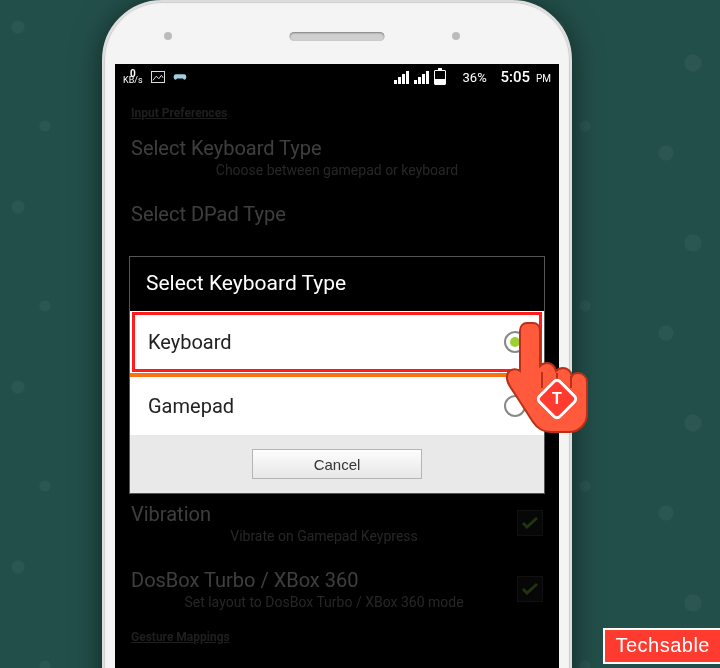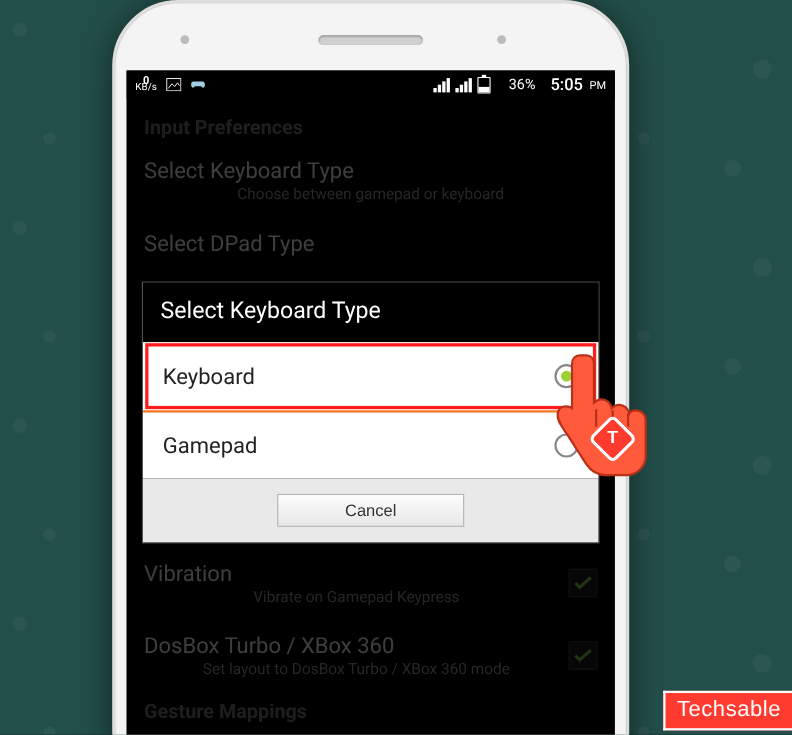--- a/index.html
+++ b/index.html
@@ -85,21 +85,22 @@
     color: #777;
     padding: 0;
   }
   .dim-overlay {
     opacity: 0.28;
   }
   .section-header {
     padding: 16px 16px 4px;
     font-weight: 700;
     color: #6e6e6e;
-    font-size: 18px;
+    font-size: 12px;
+    text-decoration: underline;
   }
   .setting {
     padding: 12px 16px;
   }
   .setting .title {
     color: #ddd;
     font-size: 20px;
   }
   .setting .sub {
     color: #888;
@@ -137,21 +138,21 @@
   }
   .option {
     display:flex;
     align-items:center;
     padding: 0 18px;
     height: 62px;
     font-size: 20px;
     color:#222;
     position: relative;
   }
-  .option + .option { border-top: 2px solid #f97316; }
+  .option + .option { border-top: 4px solid #f97316; }
   .option .label { flex:1; }
   .radio {
     width: 22px; height: 22px;
     border: 2px solid #888;
     border-radius: 50%;
     display:flex; align-items:center; justify-content:center;
   }
   .radio.selected::after{
     content:""; width:10px; height:10px; background:#9dd132; border-radius:50%;
   }

